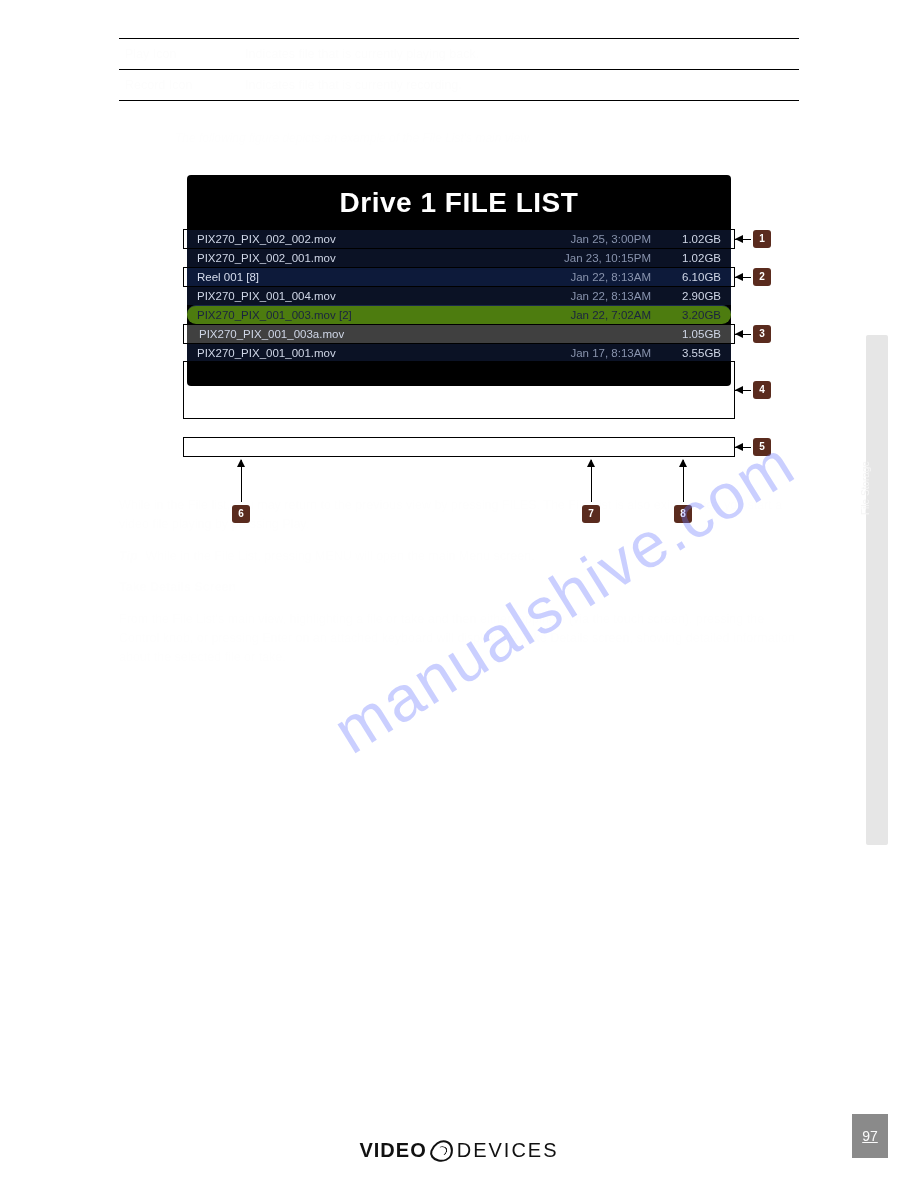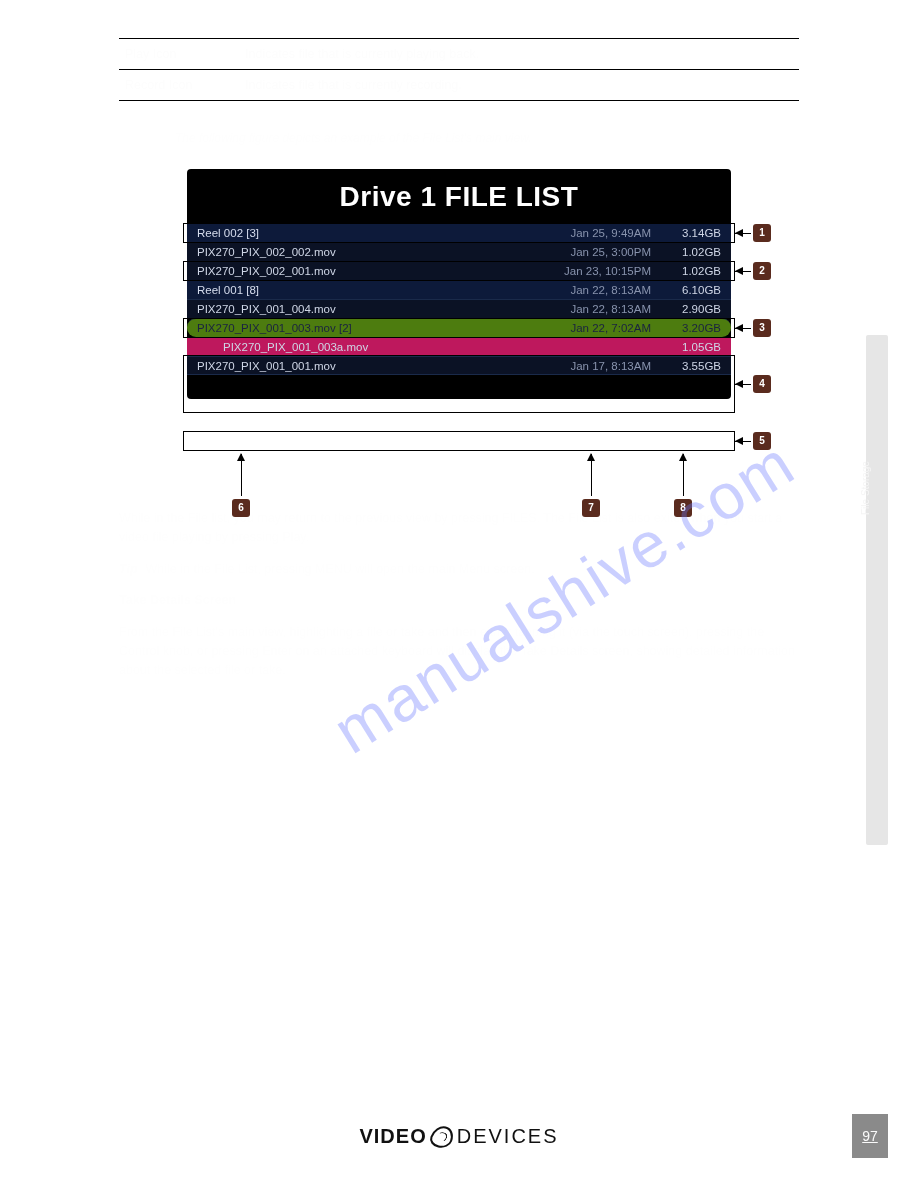--- a/index.html
+++ b/index.html
@@ -32,21 +32,21 @@
   .caption {
     text-align: left;
     font-style: italic;
     color: #fefefe;
     font-size: 12px;
     margin: 30px 0 12px 115px;
   }
   .screenwrap {
     position: relative;
     width: 612px;
-    margin: 24px auto 0 auto;
+    margin: 30px auto 0 auto;
   }
   .screen {
     background: #000;
     border-radius: 4px;
     padding-bottom: 24px;
     overflow: hidden;
     width: 544px;
     margin: 0 auto;
   }
   .screen h2 {
@@ -72,21 +72,21 @@
   .row:last-child { border-bottom: 1px solid #1a2a4a; }
   .row .name { flex: 1 1 auto; white-space: nowrap; overflow: hidden; }
   .row .date { flex: 0 0 108px; text-align: right; color: #8893ad; }
   .row .size { flex: 0 0 70px; text-align: right; color: #cfd6e6; }
   .row.reel { background: #0d1a3a; color: #d6ddee; }
   .row.recording { color: #ff2a2a; }
   .row.recording .name, .row.recording .date, .row.recording .size { color: #ff2a2a; }
   .row.nexttake .date { color: #9aa4be; }
   .row.selected { background: #4d7c0f; color: #0a0f1e; border-radius: 9px; }
   .row.selected .name, .row.selected .date, .row.selected .size { color: #1a2340; }
-  .row.sub { padding-left: 36px; background: #be185d; }
+  .row.sub { padding-left: 12px; background: #404040; }
   .row.sub .date { visibility: hidden; }
   .callout-box {
     position: absolute;
     border: 1px solid #000;
     pointer-events: none;
   }
   .arrow {
     position: absolute;
     height: 0;
   }
@@ -160,21 +160,21 @@
     width: 680px;
     color: #fefefe;
     font-size: 12.5px;
     line-height: 1.55;
   }
   .bodytext p { margin-bottom: 12px; }
   .bodytext .tip { display: flex; gap: 8px; align-items: flex-start; }
   .bodytext .tip b { font-style: italic; }
   .footer {
     position: absolute;
-    bottom: 40px;
+    bottom: 26px;
     width: 100%;
     text-align: center;
   }
   .footer .brand {
     font-family: Arial, sans-serif;
     font-size: 20px;
     font-weight: 700;
     letter-spacing: 1px;
     color: #111;
     display: inline-flex;
@@ -224,25 +224,20 @@
     </tr>
   </tbody>
     </table>
 
   <div class="caption">The following figure depicts an example of the File List's main view.</div>
 
   <div class="screenwrap">
     <div class="screen">
       <h2>Drive 1 FILE LIST</h2>
       <div class="rows" id="rows">
-          <div class="row reel">
-            <span class="name">Reel 002 [3]</span>
-            <span class="date">Jan 25, 9:49AM</span>
-            <span class="size">3.14GB</span>
-          </div>
           <div class="row ">
             <span class="name">PIX270_PIX_002_002.mov</span>
             <span class="date">Jan 25, 3:00PM</span>
             <span class="size">1.02GB</span>
           </div>
           <div class="row ">
             <span class="name">PIX270_PIX_002_001.mov</span>
             <span class="date">Jan 23, 10:15PM</span>
             <span class="size">1.02GB</span>
           </div>

